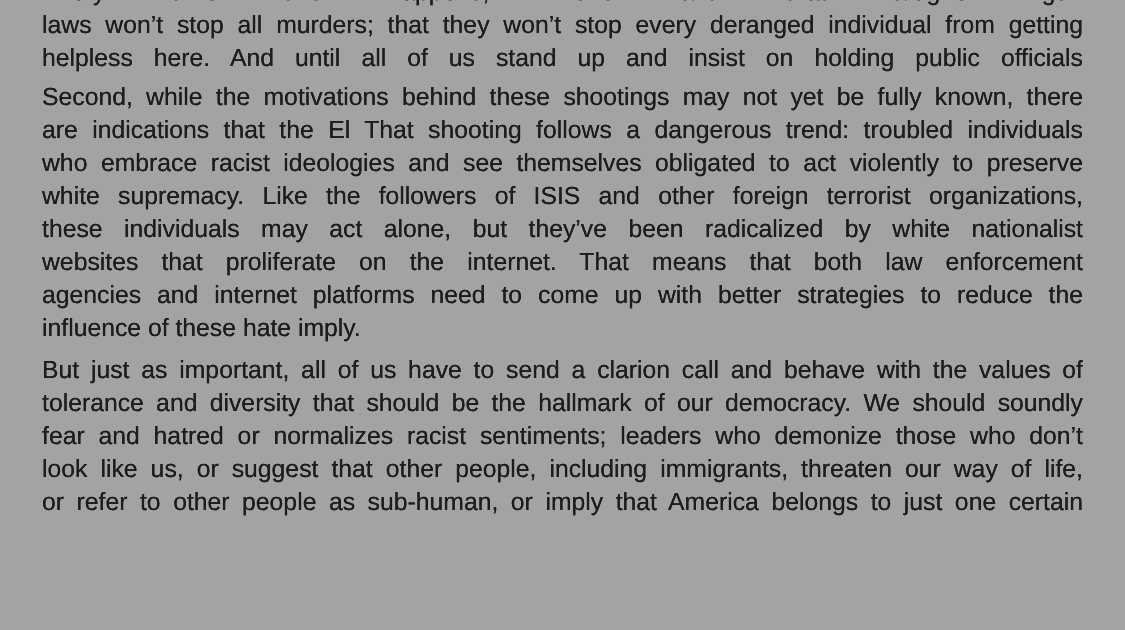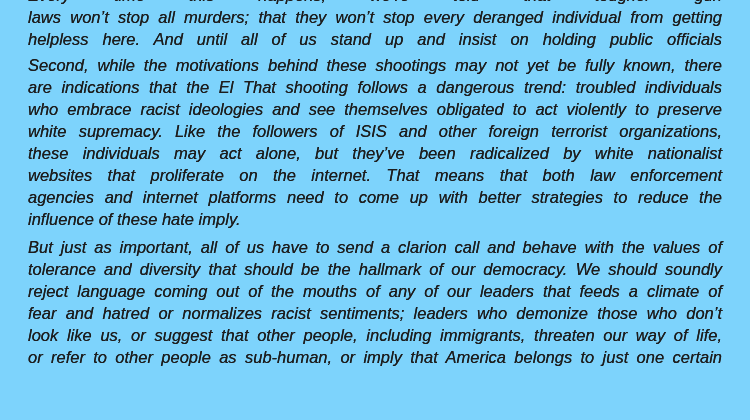--- a/index.html
+++ b/index.html
@@ -3,24 +3,23 @@
 <meta charset="utf-8">
 <style>
   html, body {
     margin: 0;
     padding: 0;
   }
   .screen {
     position: relative;
     width: 750px;
     height: 420px;
-    background: #7dd3fc;
+    background: #a3a3a3;
     overflow: hidden;
     font-family: "Liberation Sans", "DejaVu Sans", sans-serif;
-    font-style: italic;
   }
   .page {
     position: absolute;
     left: 28px;
     top: -16px;
     width: 694px;
     color: #1d1d1d;
     font-size: 16.5px;
     line-height: 22px;
     font-weight: 500;
@@ -62,20 +61,19 @@
       <div class="line">white supremacy. Like the followers of ISIS and other foreign terrorist organizations,</div>
       <div class="line">these individuals may act alone, but they’ve been radicalized by white nationalist</div>
       <div class="line">websites that proliferate on the internet. That means that both law enforcement</div>
       <div class="line">agencies and internet platforms need to come up with better strategies to reduce the</div>
       <div class="line para-end">influence of these hate imply.</div>
     </div>
 
     <div class="para third">
       <div class="line">But just as important, all of us have to send a clarion call and behave with the values of</div>
       <div class="line">tolerance and diversity that should be the hallmark of our democracy. We should soundly</div>
-      <div class="line">reject language coming out of the mouths of any of our leaders that feeds a climate of</div>
       <div class="line">fear and hatred or normalizes racist sentiments; leaders who demonize those who don’t</div>
       <div class="line">look like us, or suggest that other people, including immigrants, threaten our way of life,</div>
       <div class="line">or refer to other people as sub-human, or imply that America belongs to just one certain</div>
     </div>
 
   </div>
 </div>
 
 </body></html>

